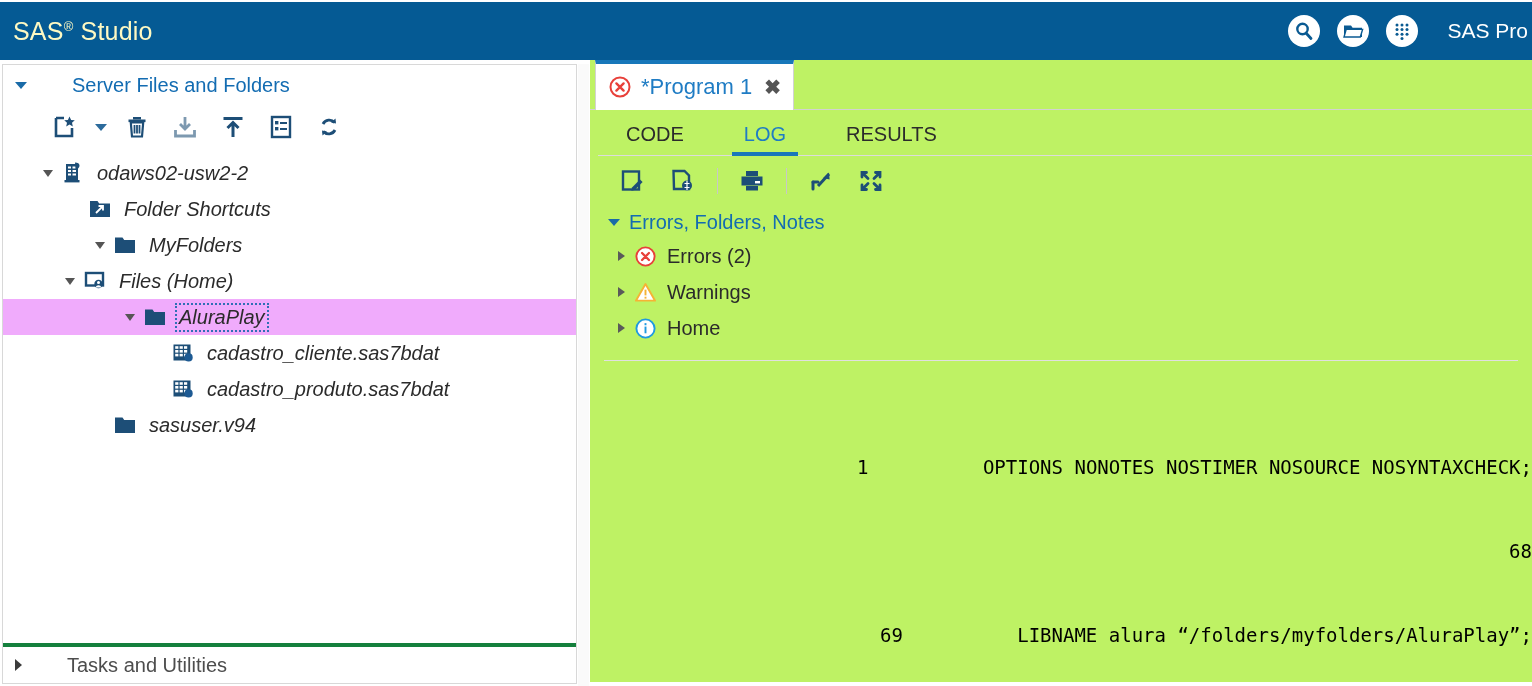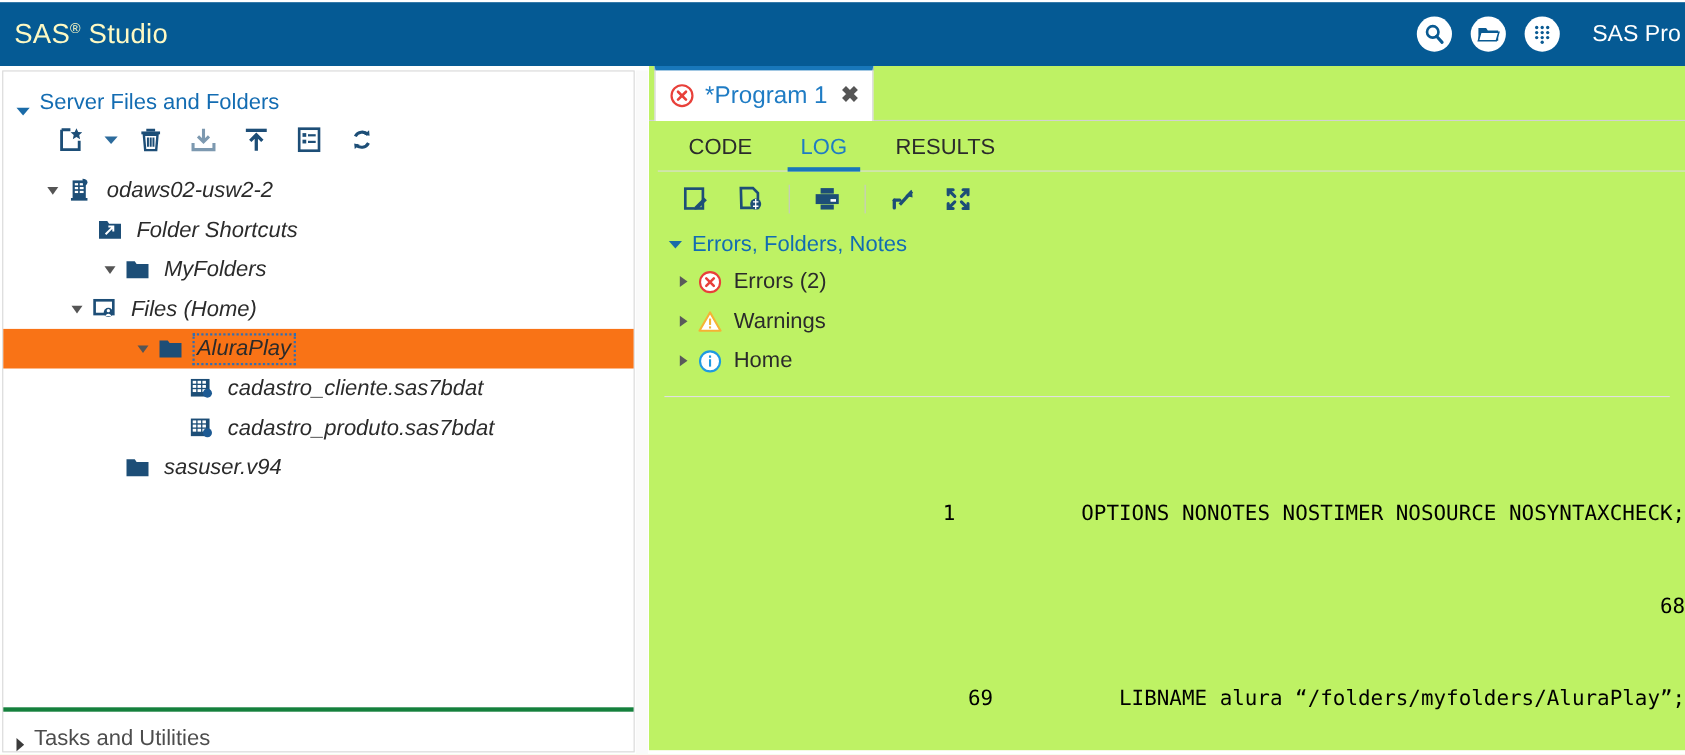--- a/index.html
+++ b/index.html
@@ -35,22 +35,23 @@
   .banner-user {
     color: #ffffff; font-size: 21px; white-space: nowrap; margin-left: 12px;
   }
 
   
   .leftpane {
     position: absolute; top: 64px; left: 2px; width: 575px; height: 620px;
     background: #ffffff; border: 1px solid #d8d8d8;
   }
   .section-header {
-    display: flex; align-items: flex-end; height: 40px; padding-left: 12px;
+    display: flex; align-items: center; height: 40px; padding-left: 12px;
     cursor: pointer;
+    gap: 36px;
   }
   .tri-down {
     width: 0; height: 0; border-left: 6px solid transparent; border-right: 6px solid transparent;
     border-top: 7px solid #1a6ba8; margin-right: 9px; flex: none;
   }
   .tri-right-dark {
     width: 0; height: 0; border-top: 6px solid transparent; border-bottom: 6px solid transparent;
     border-left: 7px solid #3b3b3b; margin-right: 9px; flex: none;
   }
   .section-title { font-size: 20px; color: #136cb2; white-space: nowrap; }
@@ -63,21 +64,21 @@
     width: 48px; height: 34px; display: flex; align-items: center; justify-content: center;
     cursor: pointer;
   }
 
   
   .tree { margin-top: 6px; font-style: italic; }
   .tnode {
     display: flex; align-items: center; height: 36px; white-space: nowrap;
     cursor: pointer;
   }
-  .tnode.selected { background: #f97316; }
+  .tnode.selected { background: #f0abfc; }
   .twist {
     width: 0; height: 0; margin-right: 8px; flex: none;
     border-left: 7px solid #555; border-top: 5px solid transparent; border-bottom: 5px solid transparent;
   }
   .twist.open {
     border-left: 5px solid transparent; border-right: 5px solid transparent;
     border-top: 7px solid #555; border-bottom: none;
   }
   .twist.hidden { visibility: hidden; }
   .tlabel { font-size: 20px; color: #2b2b2b; padding: 1px 2px; }
@@ -96,21 +97,21 @@
   }
   .prog-tab {
     position: absolute; left: 5px; top: 0; height: 50px;
     display: flex; align-items: center; padding: 0 12px 0 12px;
     background: #ffffff; border: 1px solid #d2d2d2; border-bottom: none;
     border-top: 4px solid #1877ba; z-index: 2; cursor: pointer;
   }
   .prog-tab-label { font-size: 22px; color: #1f7cc4; margin: 0 12px 0 9px; white-space: nowrap; }
   .tab-close { font-size: 20px; color: #555; font-weight: bold; cursor: pointer; line-height: 1; }
 
-  .subtabs { display: flex; align-items: flex-end; height: 46px; padding-left: 14px; position: relative; }
+  .subtabs { display: flex; align-items: flex-end; height: 46px; padding-left: 14px; position: relative; gap: 16px; }
   .subtabs::after {
     content: ""; position: absolute; left: 8px; right: 0; bottom: 0; height: 1px; background: #dcdcdc;
   }
   .subtab {
     font-size: 20px; color: #2b2b2b; padding: 0 22px 10px 22px; cursor: pointer;
     position: relative; white-space: nowrap;
   }
   .subtab.active { color: #1f7cc4; }
   .subtab.active::after {
     content: ""; position: absolute; left: 10px; right: 10px; bottom: 0; height: 4px; background: #1877ba; z-index: 3;

